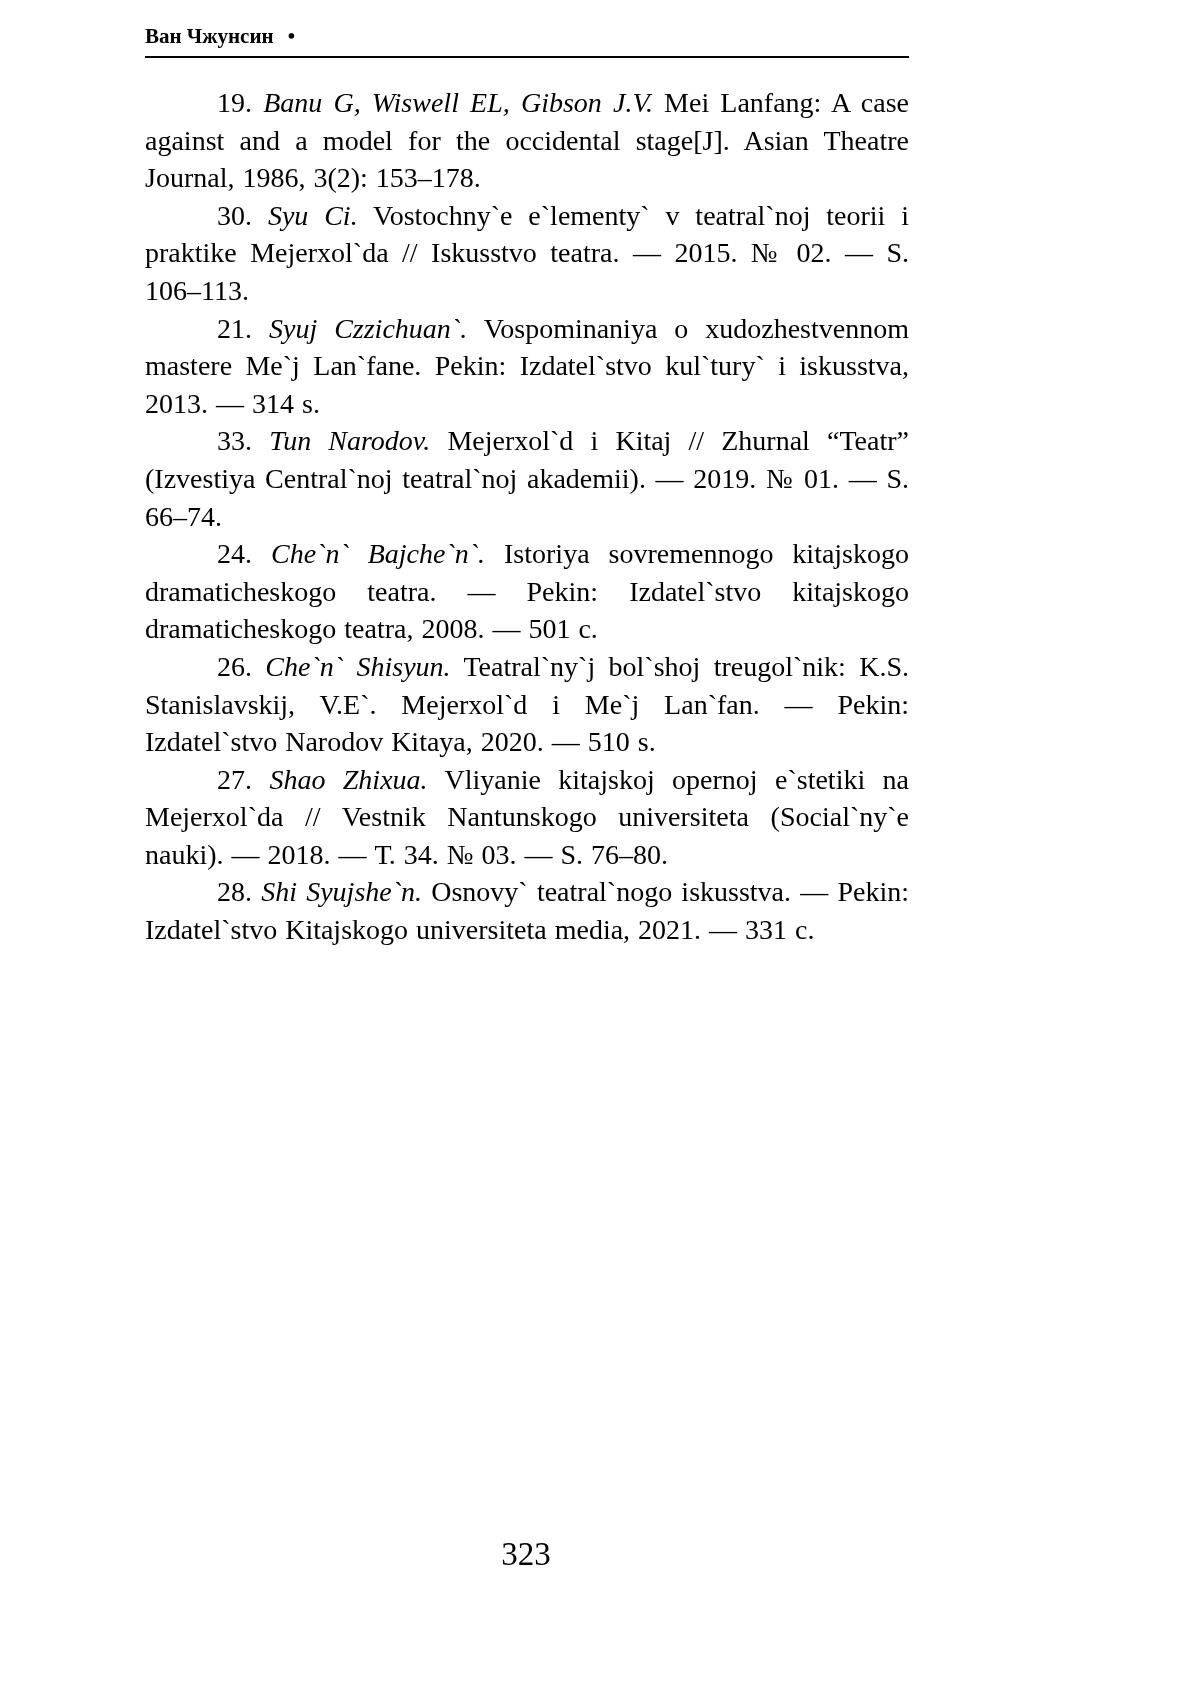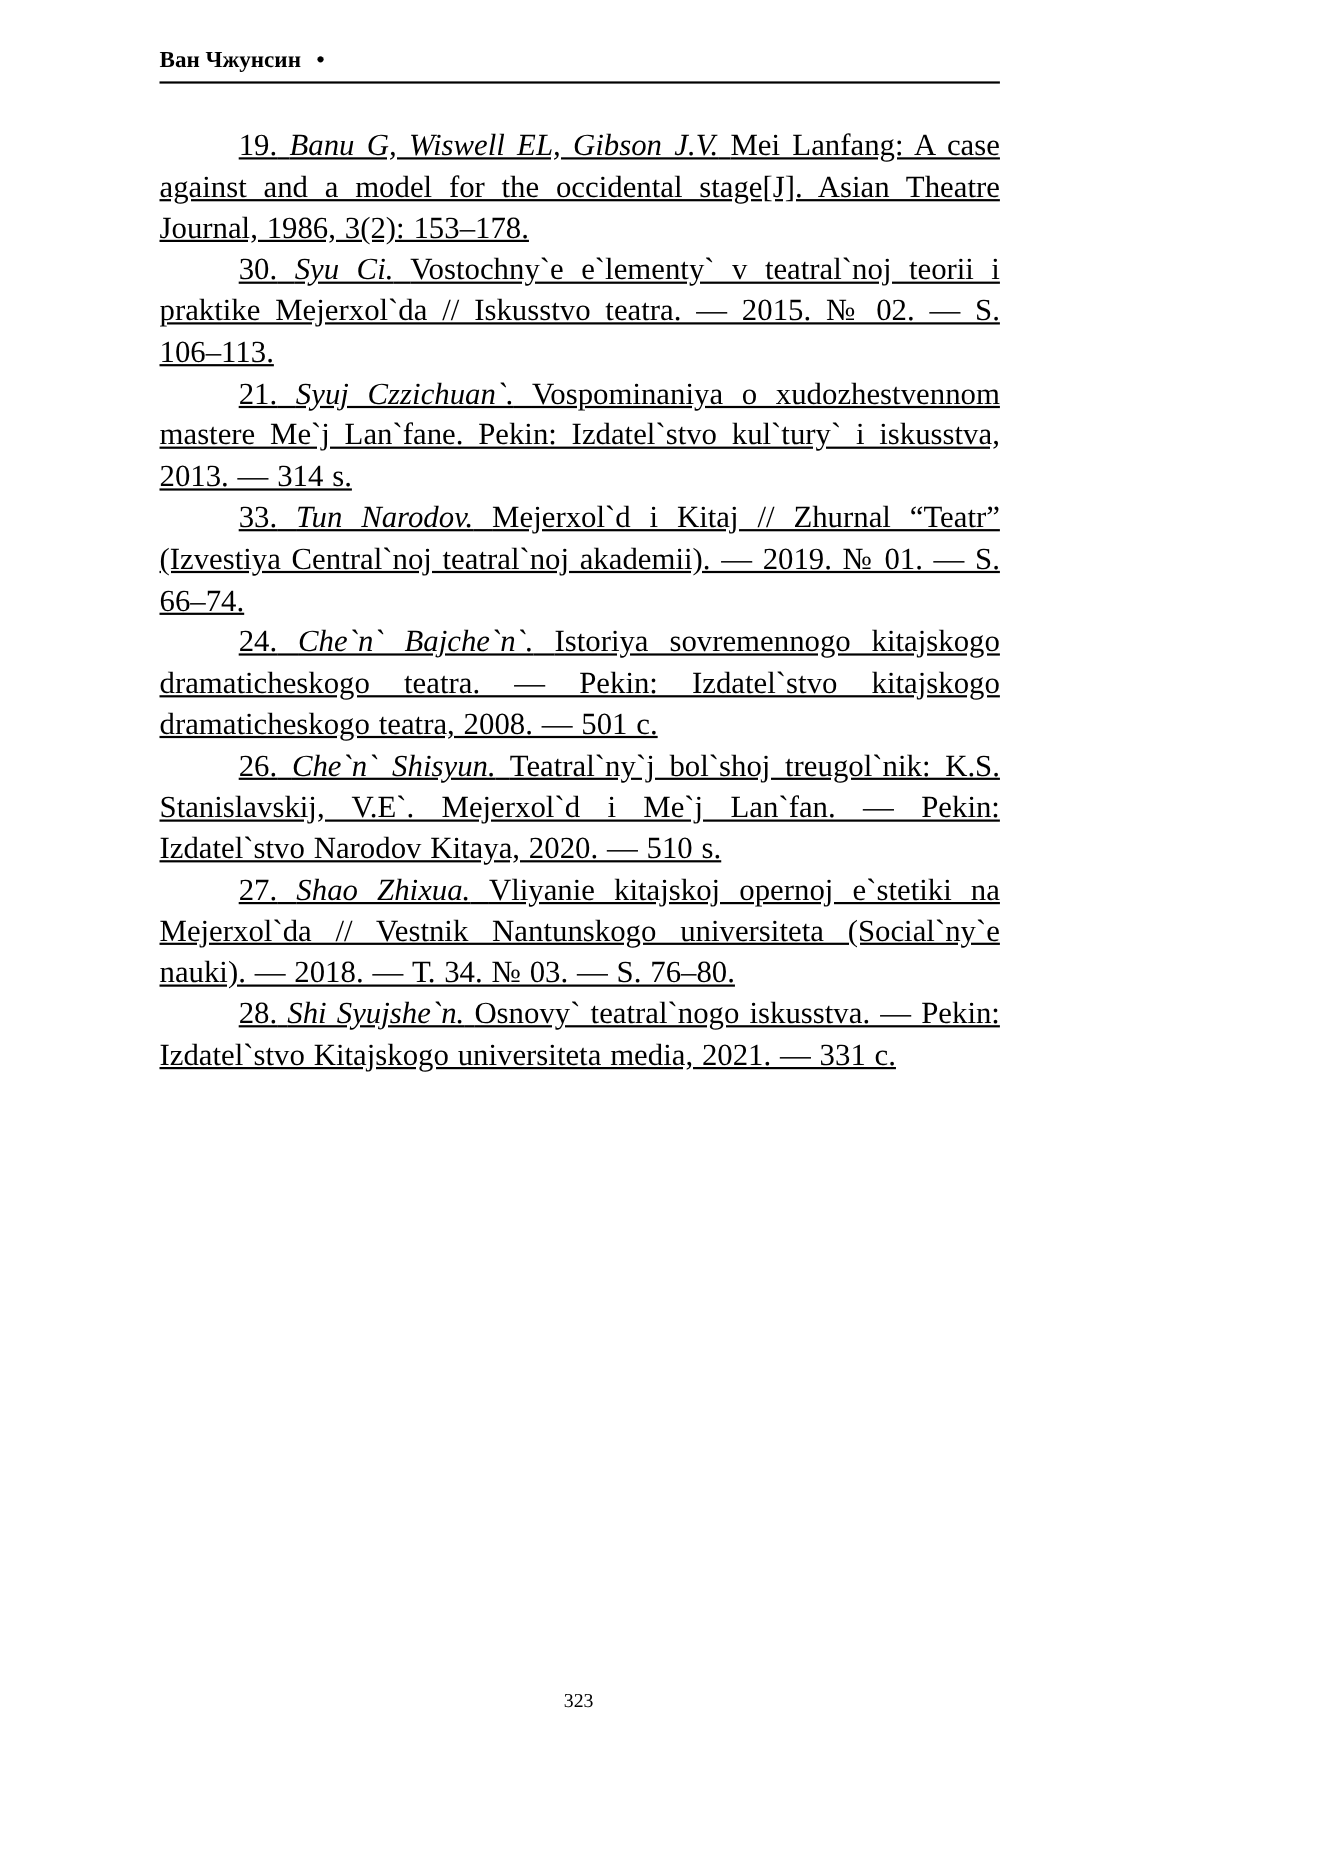--- a/index.html
+++ b/index.html
@@ -5,21 +5,21 @@
   html, body {
     margin: 0;
     padding: 0;
     background: #ffffff;
   }
   .page {
     position: relative;
     width: 1052px;
     height: 1703px;
     box-sizing: border-box;
-    padding: 42px 143px 0 145px;
+    padding: 24px 143px 0 145px;
     background: #ffffff;
     color: #000000;
     font-family: "Liberation Serif", "DejaVu Serif", serif;
   }
   .running-header {
     display: flex;
     align-items: flex-start;
     font-size: 21px;
     line-height: 25px;
     font-weight: bold;
@@ -34,41 +34,40 @@
   .header-title {
     font-style: italic;
     max-width: 660px;
   }
   .rule {
     border: 0;
     border-top: 2px solid #000000;
     margin: 7px 0 0 0;
   }
   .references {
-    margin-top: 38px;
-    text-decoration: underline;
+    margin-top: 26px;
   }
   .reference {
     margin: 0;
     text-indent: 72px;
     text-align: justify;
     font-size: 28px;
     line-height: 37.6px;
     word-spacing: 1px;
   }
   .ref-author {
     font-style: italic;
   }
   .page-number {
     position: absolute;
     left: 0;
     right: 0;
     top: 1536px;
     text-align: center;
-    font-size: 18px;
+    font-size: 33px;
   }
 </style>
 </head>
 <body>
 
 <div class="page">
 
   <div class="running-header">
     <span class="header-author">Ван Чжунсин</span>
     <span class="header-bullet">•</span>

